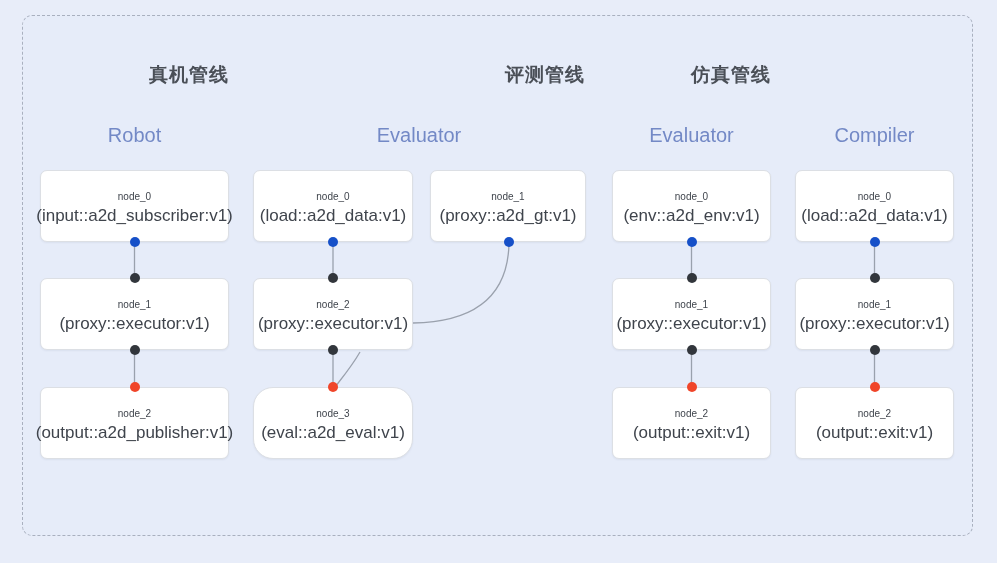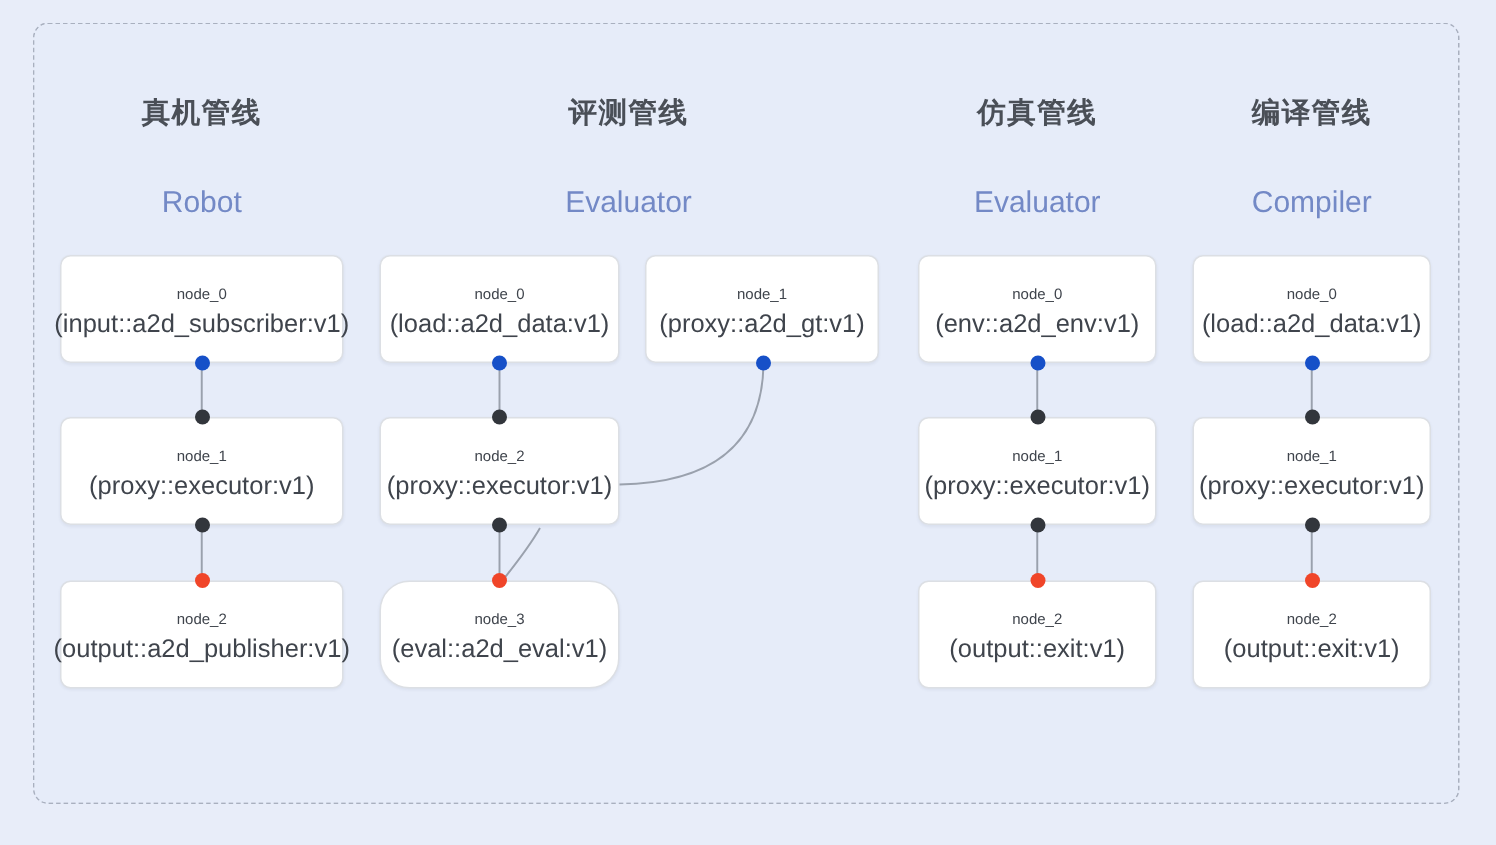--- a/index.html
+++ b/index.html
@@ -28,21 +28,21 @@
     width: 951px;
     height: 521px;
     box-sizing: border-box;
     border: 1.6px dashed #a9b0bf;
     border-radius: 10px;
     background: #e6ecf9;
   }
   .col-title-cn {
     position: absolute;
     width: 100%;
-    text-align: center;
+    text-align: right;
     font-size: 19px;
     font-weight: bold;
     color: #4a4f57;
     letter-spacing: 1px;
     white-space: nowrap;
   }
   .col-title-en {
     position: absolute;
     width: 100%;
     text-align: center;
@@ -173,21 +173,20 @@
   </div>
   <div class="port port-black" style="left:691.5px; top:278px;"></div>
   <div class="port port-black" style="left:691.5px; top:350px;"></div>
 
   <div class="node-box" style="left:612px; top:387px; width:159px; height:72px;">
     <div class="node-title">node_2</div>
     <div class="node-sub">(output::exit:v1)</div>
   </div>
   <div class="port port-red" style="left:691.5px; top:387px;"></div>
 
-  <div class="col-title-cn" style="left:795px; top:62px; width:159px;">编译管线</div>
   <div class="col-title-en" style="left:795px; top:124px; width:159px;">Compiler</div>
 
   <div class="node-box" style="left:795px; top:170px; width:159px; height:72px;">
     <div class="node-title">node_0</div>
     <div class="node-sub">(load::a2d_data:v1)</div>
   </div>
   <div class="port port-blue" style="left:874.5px; top:242px;"></div>
 
   <div class="node-box" style="left:795px; top:278px; width:159px; height:72px;">
     <div class="node-title">node_1</div>

